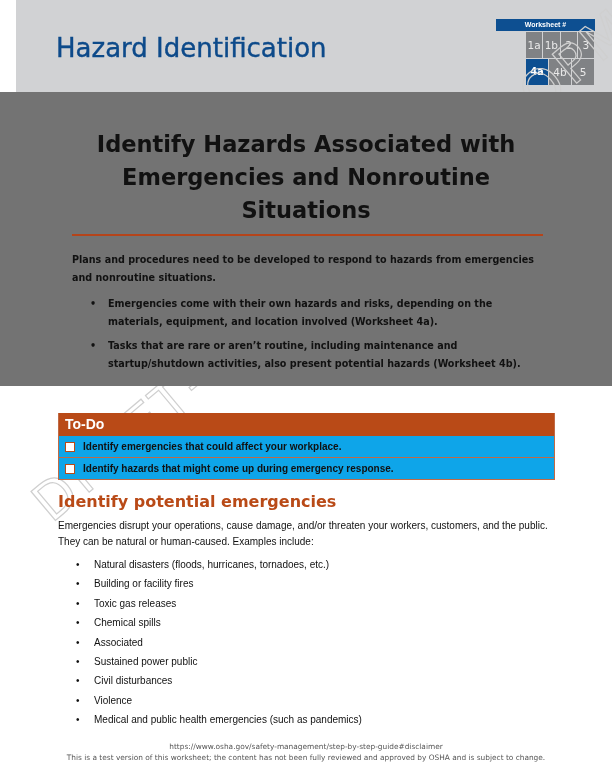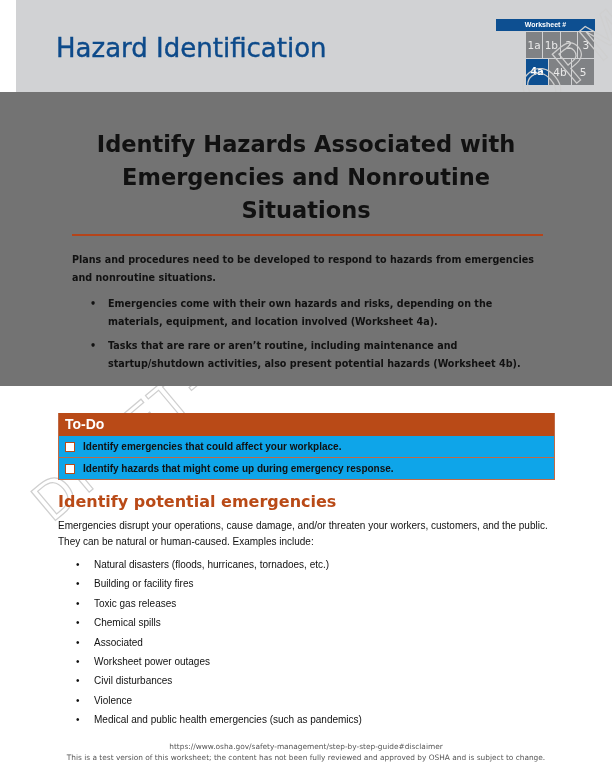--- a/index.html
+++ b/index.html
@@ -155,21 +155,21 @@
 
 <div class="section-title">Identify potential emergencies</div>
 <div class="section-body">
   <div>Emergencies disrupt your operations, cause damage, and/or threaten your workers, customers, and the public. They can be natural or human-caused. Examples include:</div>
   <ul class="examples">
     <li><span class="b">•</span><span>Natural disasters (floods, hurricanes, tornadoes, etc.)</span></li>
     <li><span class="b">•</span><span>Building or facility fires</span></li>
     <li><span class="b">•</span><span>Toxic gas releases</span></li>
     <li><span class="b">•</span><span>Chemical spills</span></li>
     <li><span class="b">•</span><span>Associated</span></li>
-    <li><span class="b">•</span><span>Worksheet power outages</span></li>
+    <li><span class="b">•</span><span>Sustained power public</span></li>
     <li><span class="b">•</span><span>Civil disturbances</span></li>
     <li><span class="b">•</span><span>Violence</span></li>
     <li><span class="b">•</span><span>Medical and public health emergencies (such as pandemics)</span></li>
   </ul>
 </div>
 
 <div class="footer">
   <div>https://www.osha.gov/safety-management/step-by-step-guide#disclaimer</div>
   <div>This is a test version of this worksheet; the content has not been fully reviewed and approved by OSHA and is subject to change.</div>
 </div>

